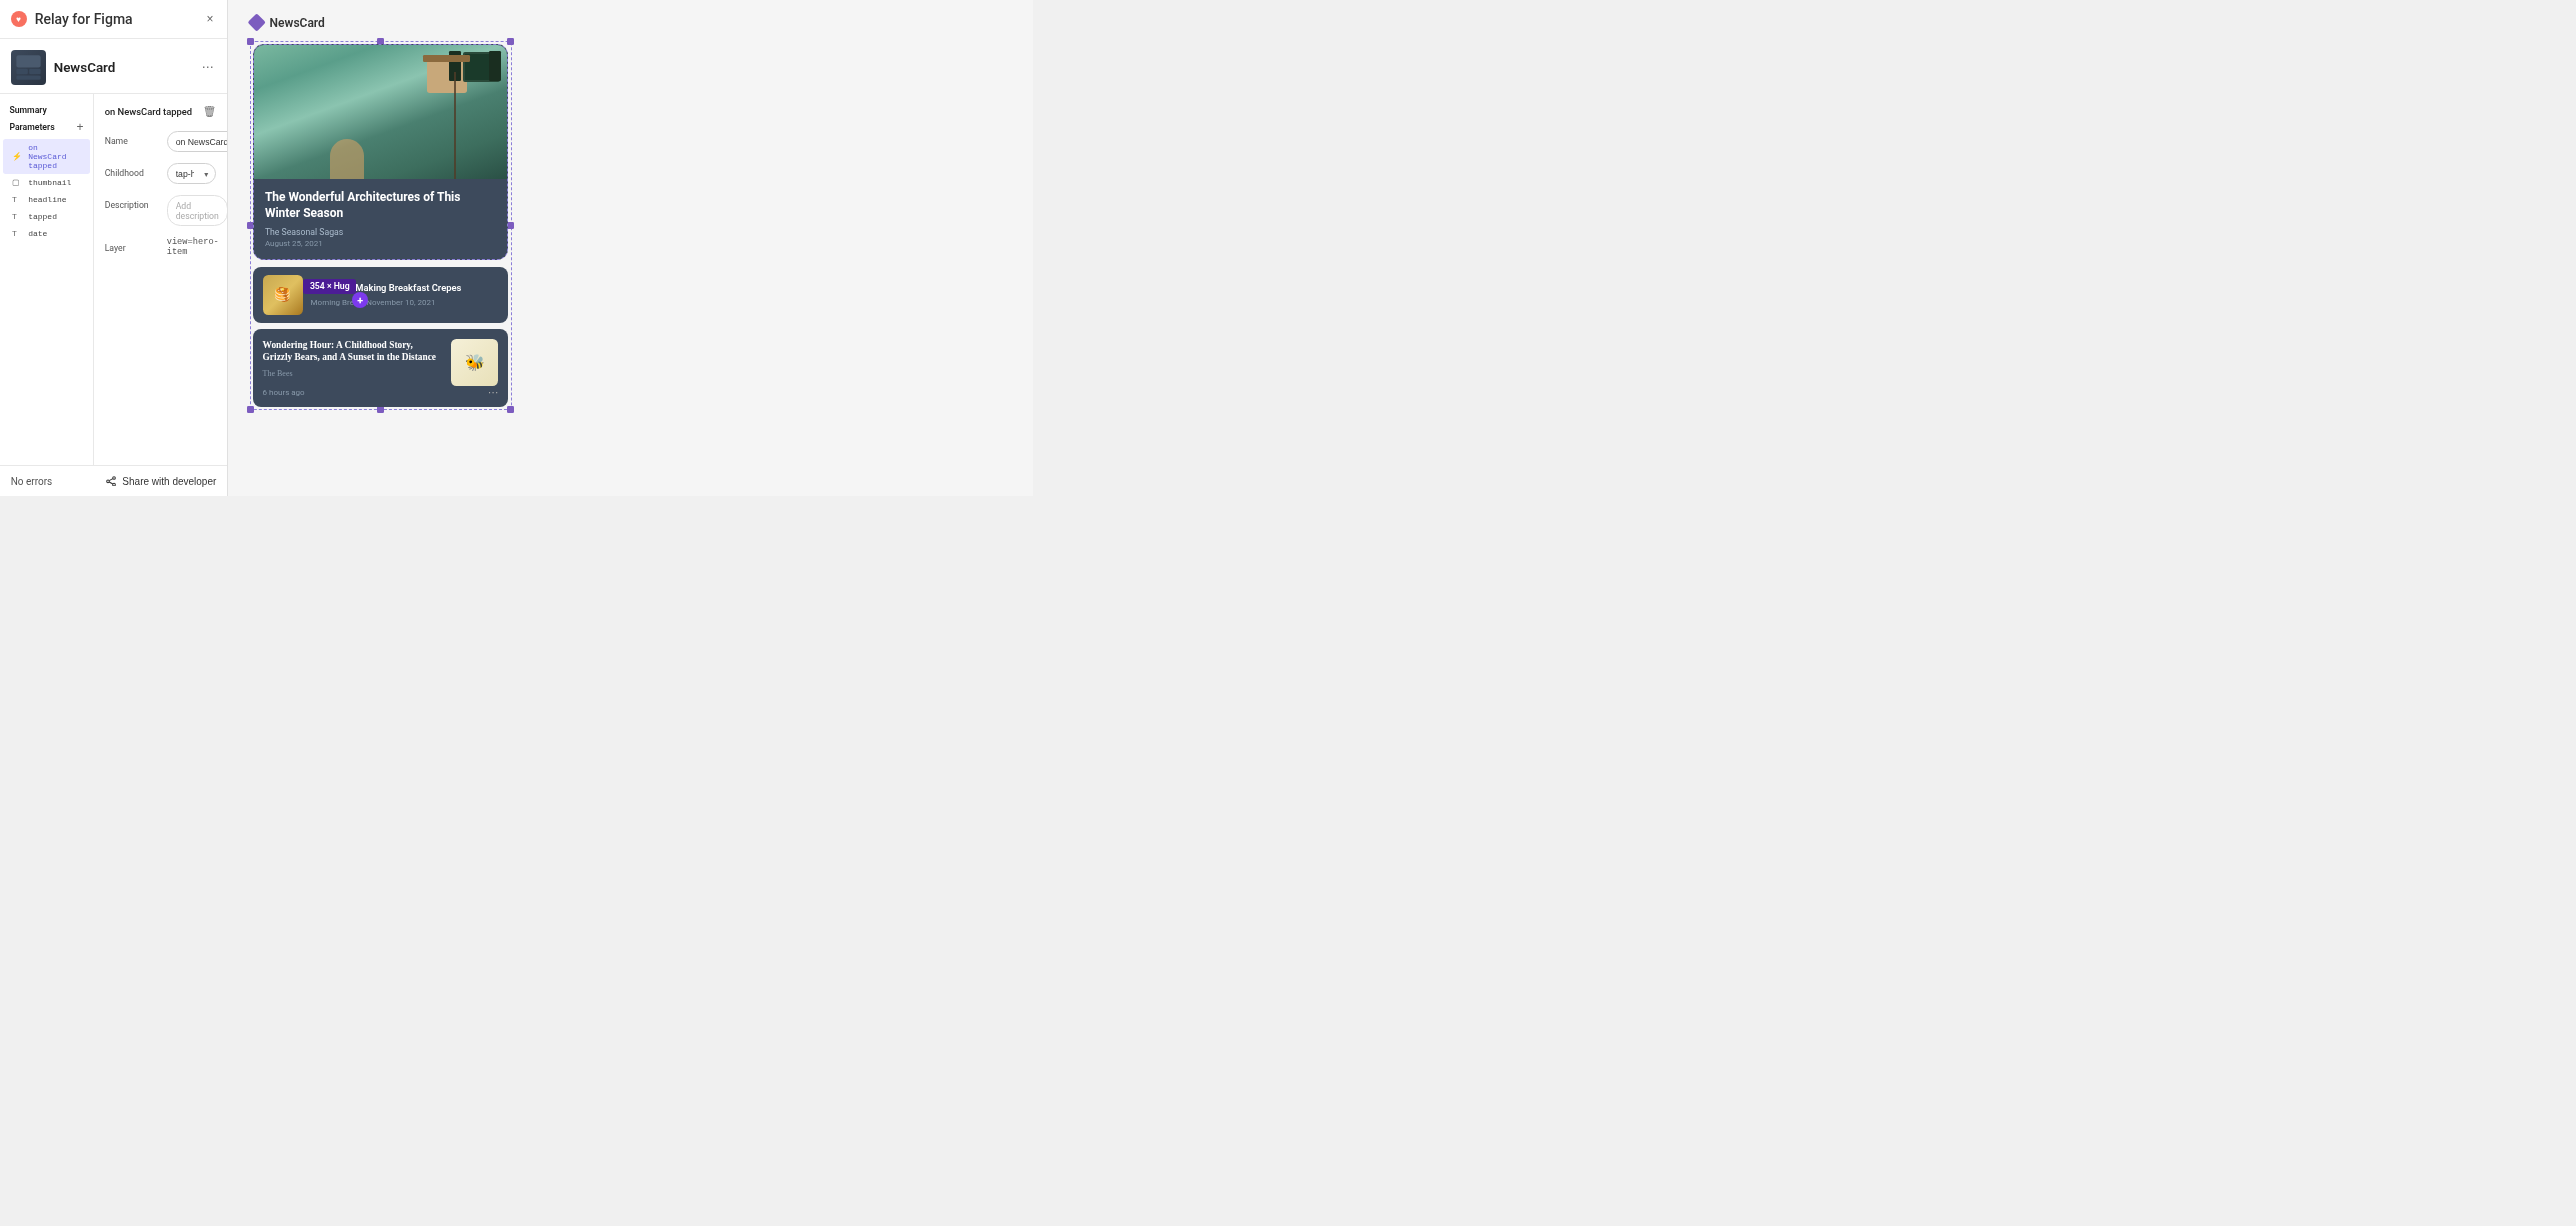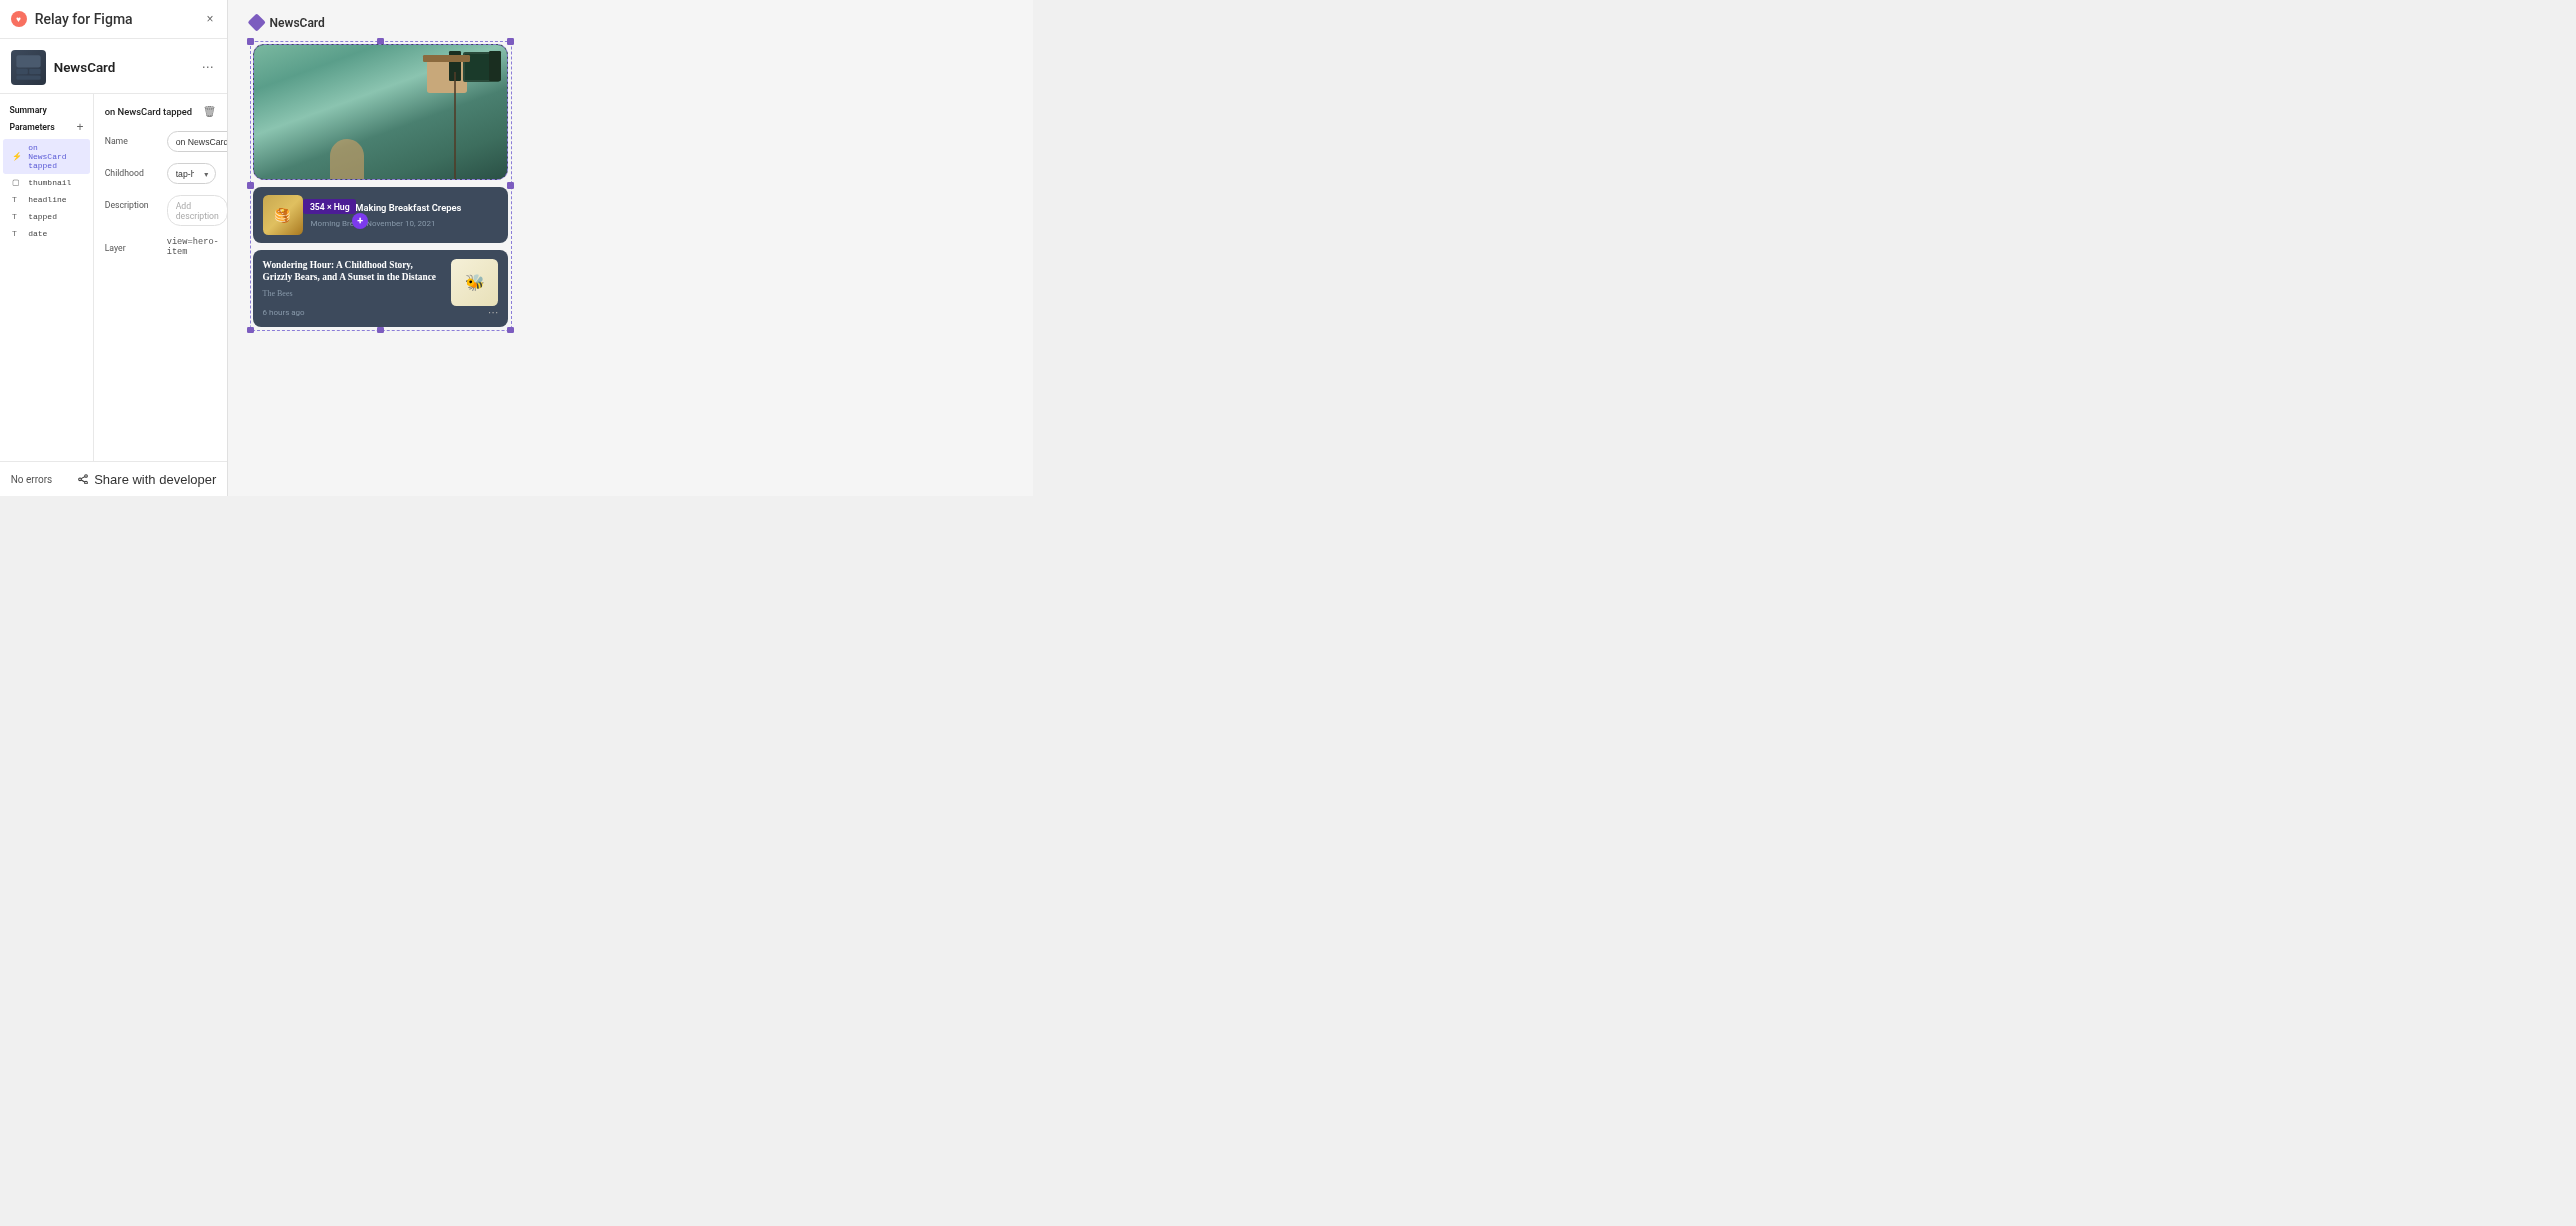--- a/index.html
+++ b/index.html
@@ -306,21 +306,21 @@
       color: #555;
     }
 
     .share-btn {
       display: flex;
       align-items: center;
       gap: 5.4px;
       background: none;
       border: none;
       cursor: pointer;
-      font-size: 13px;
+      font-size: 10px;
       color: #333;
       font-weight: 500;
     }
 
     
     .right-panel {
       flex: 1;
       background: #f5f5f5;
       padding: 16px 21.5px;
       overflow: auto;
@@ -738,20 +738,25 @@
 
     <div class="hero-card">
       <div class="hero-image">
         <div class="window-detail"></div>
         <div class="shutter-left"></div>
         <div class="shutter-right"></div>
 
         <div style="position:absolute;bottom:0;left:30%;width:34px;height:40px;background:rgba(210,160,100,0.6);border-radius:17px 17px 0 0;"></div>
         <div style="position:absolute;bottom:0;right:20%;width:2px;height:80%;background:rgba(80,60,40,0.8);"></div>
       </div>
+      <div class="hero-content">
+        <div class="hero-headline">The Wonderful Architectures of This Winter Season</div>
+        <div class="hero-author">The Seasonal Sagas</div>
+        <div class="hero-date">August 25, 2021</div>
+      </div>
     </div>
 
     <div style="position:relative;">
       <div class="list-card">
         <div class="list-card-thumb">
           <div class="thumb-food">🥞</div>
         </div>
         <div class="list-card-text">
           <div class="list-card-title">The Art of Making Breakfast Crepes</div>
           <div class="list-card-meta">

